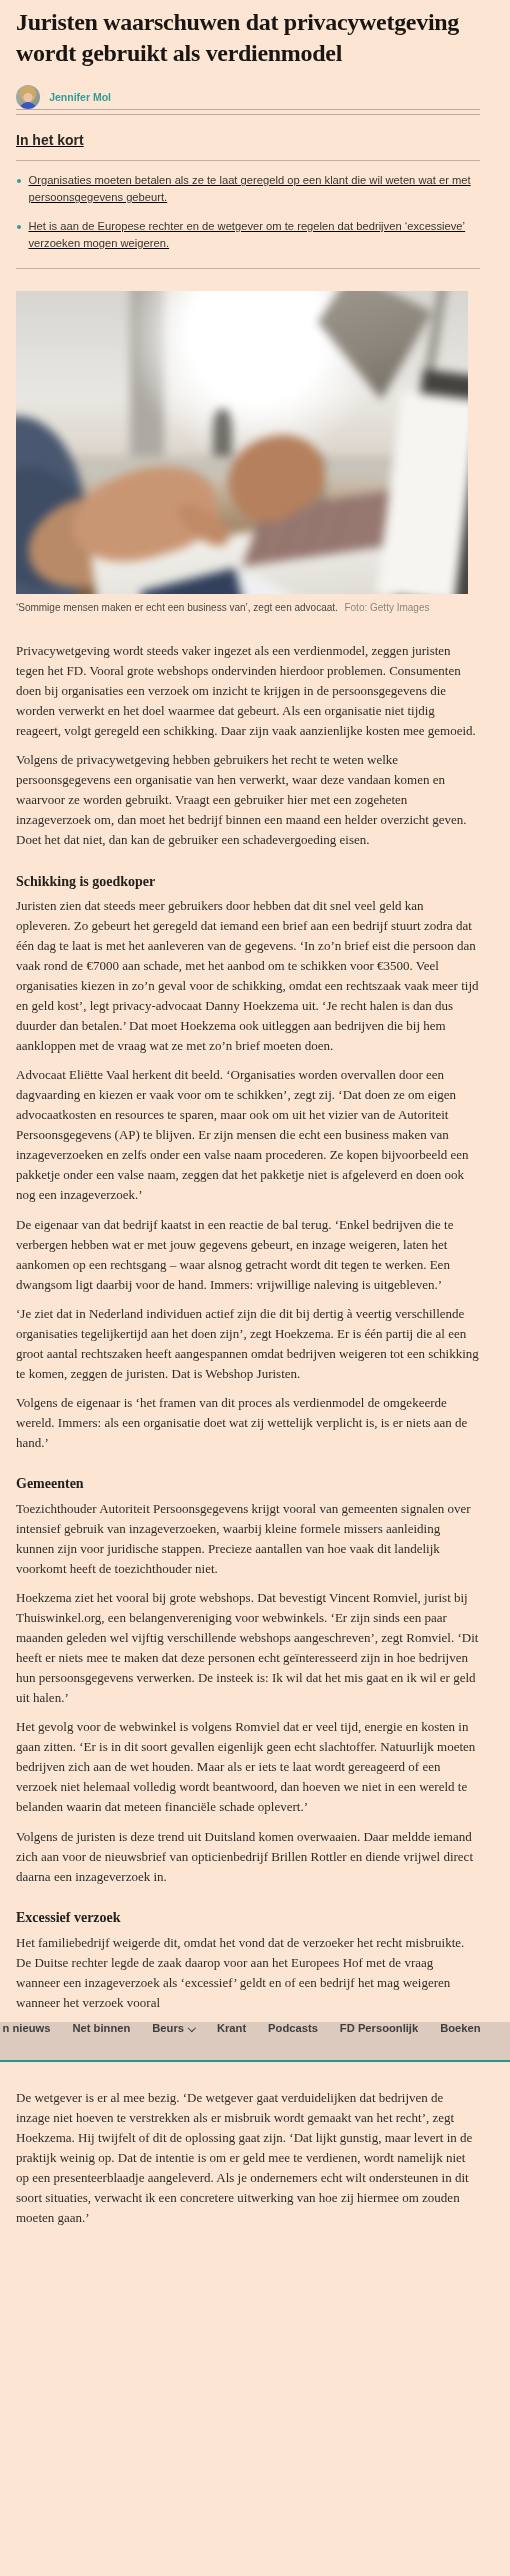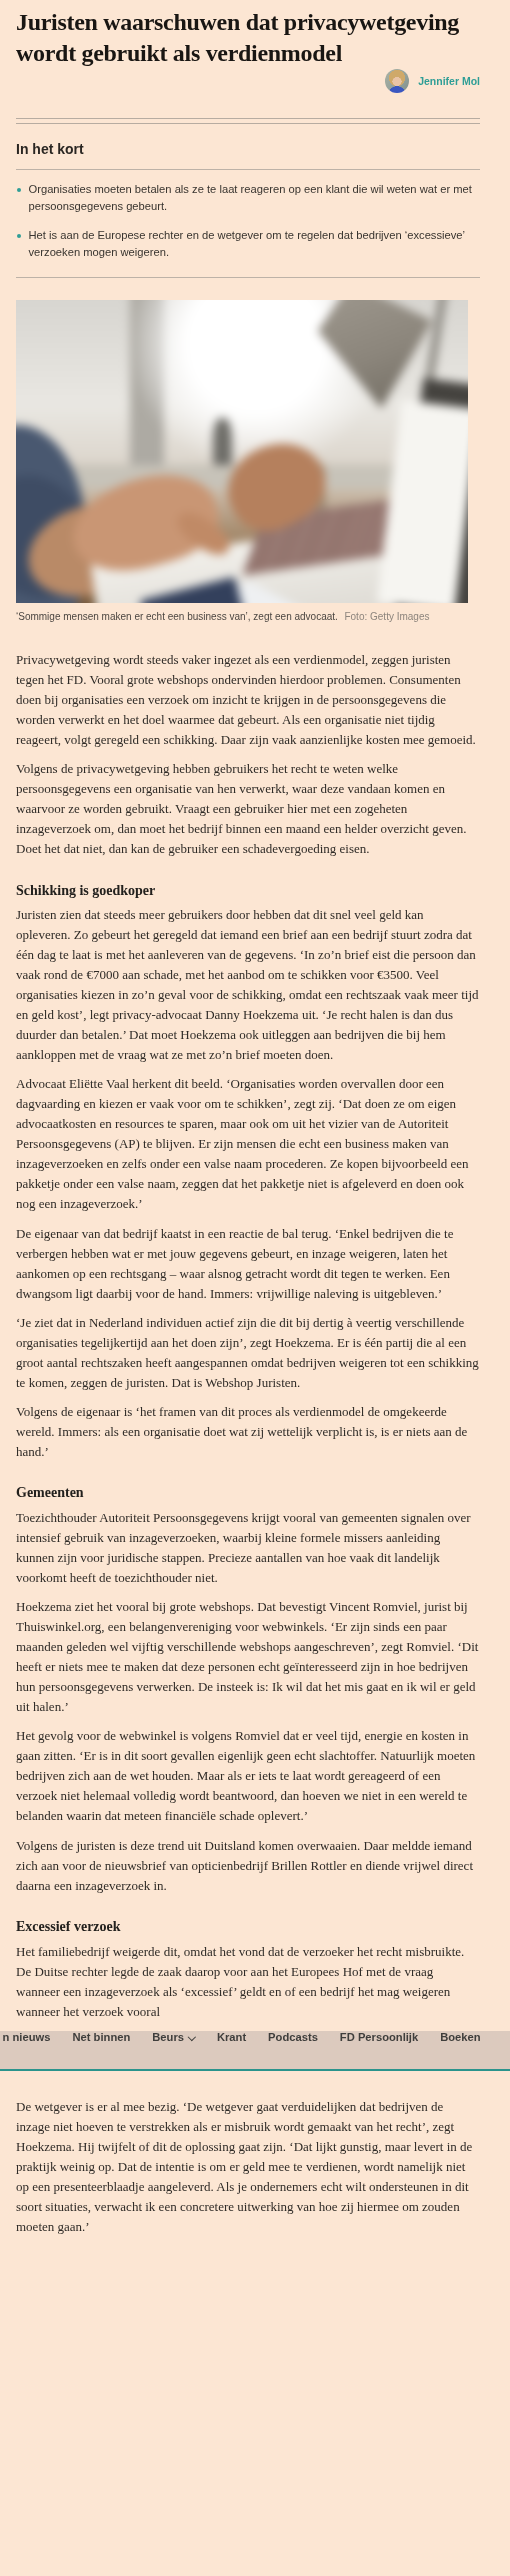--- a/index.html
+++ b/index.html
@@ -10,33 +10,33 @@
   }
   .content{padding:4px 31px 0 16px;}
 
   
   h1.title{
     margin:2.6px 0 0 0;
     font-family:"Liberation Serif","DejaVu Serif",serif;
     font-weight:700;font-size:24px;line-height:31px;
     letter-spacing:-0.3px;color:#191613;
   }
-  .byline{display:flex;align-items:center;justify-content:flex-end;}
+  .byline{display:flex;align-items:center;margin-top:16px;}
   .avatar{
     width:24px;height:24px;border-radius:50%;overflow:hidden;flex:0 0 auto;
     background:
       radial-gradient(circle at 50% 108%, #3a57c0 0 30%, rgba(0,0,0,0) 31%),
       radial-gradient(circle at 50% 52%, #e9c4a6 0 26%, rgba(0,0,0,0) 27%),
       radial-gradient(circle at 50% 38%, #cfa969 0 42%, rgba(0,0,0,0) 43%),
       linear-gradient(135deg,#aab3a4 0%,#93a09a 60%,#7f8d89 100%);
   }
   .author-name{margin-left:9.2px;font-size:10.5px;font-weight:700;color:#2f9e96;text-decoration:none;cursor:pointer;}
 
   
-  .summary{margin-top:25px;}
+  .summary{text-decoration:underline;}
   .rule-triple{height:6px;background:repeating-linear-gradient(180deg,#b7aca1 0 0.7px,rgba(0,0,0,0) 0.7px 2.6px);background-size:100% 6px;background-repeat:no-repeat;}
   .summary-heading{margin:17px 0 0 0;font-size:14px;font-weight:700;color:#2a2622;}
   .rule-single{height:0.7px;background:#bdb2a7;margin-top:12px;}
   ul.summary-list{list-style:none;margin:9.2px 0 0 0;padding:0;}
   ul.summary-list li{
     position:relative;padding-left:12.5px;margin-top:12px;
     font-size:11.2px;line-height:17px;color:#38342f;
   }
   ul.summary-list li::before{
     content:"";position:absolute;left:1.3px;top:6.6px;width:4px;height:4px;border-radius:50%;background:#2f9e96;
@@ -108,21 +108,21 @@
   <div class="byline">
     <span class="avatar"></span>
     <a class="author-name">Jennifer Mol</a>
   </div>
 
   <div class="summary">
     <div class="rule-triple"></div>
     <h2 class="summary-heading">In het kort</h2>
     <div class="rule-single"></div>
     <ul class="summary-list">
-        <li>Organisaties moeten betalen als ze te laat reageren op een klant die wil weten wat er met persoonsgegevens gebeurt.</li>
+        <li>Organisaties moeten betalen als ze te laat geregeld op een klant die wil weten wat er met persoonsgegevens gebeurt.</li>
         <li>Het is aan de Europese rechter en de wetgever om te regelen dat bedrijven ‘excessieve’ verzoeken mogen weigeren.</li>
       </ul>
     <div class="rule-close"></div>
   </div>
 
   <figure>
     <div class="photo">
       <div class="photo-inner">
         <div class="pb-bg"></div>
 

